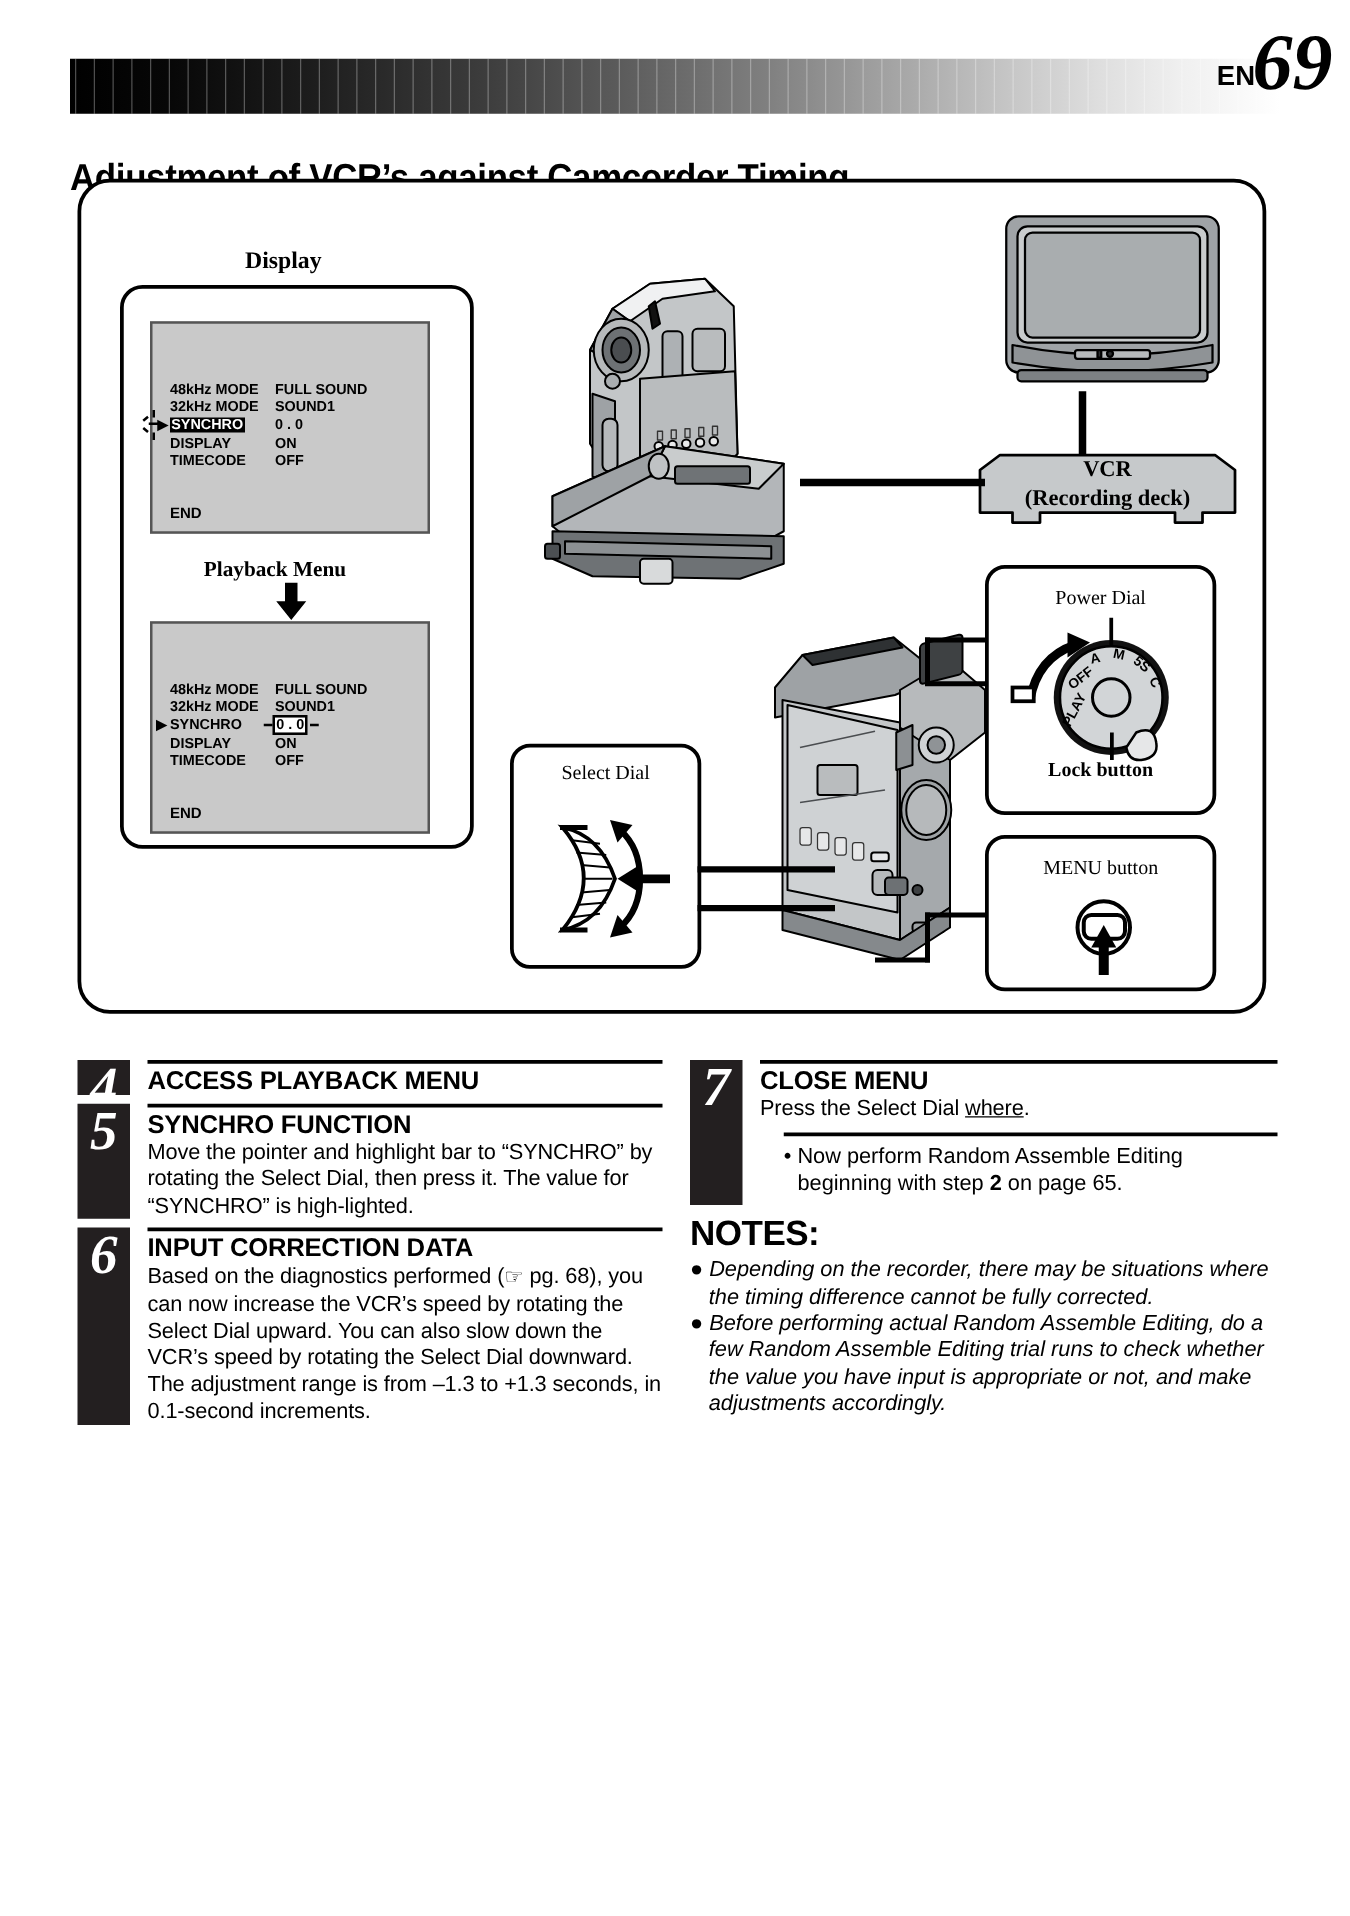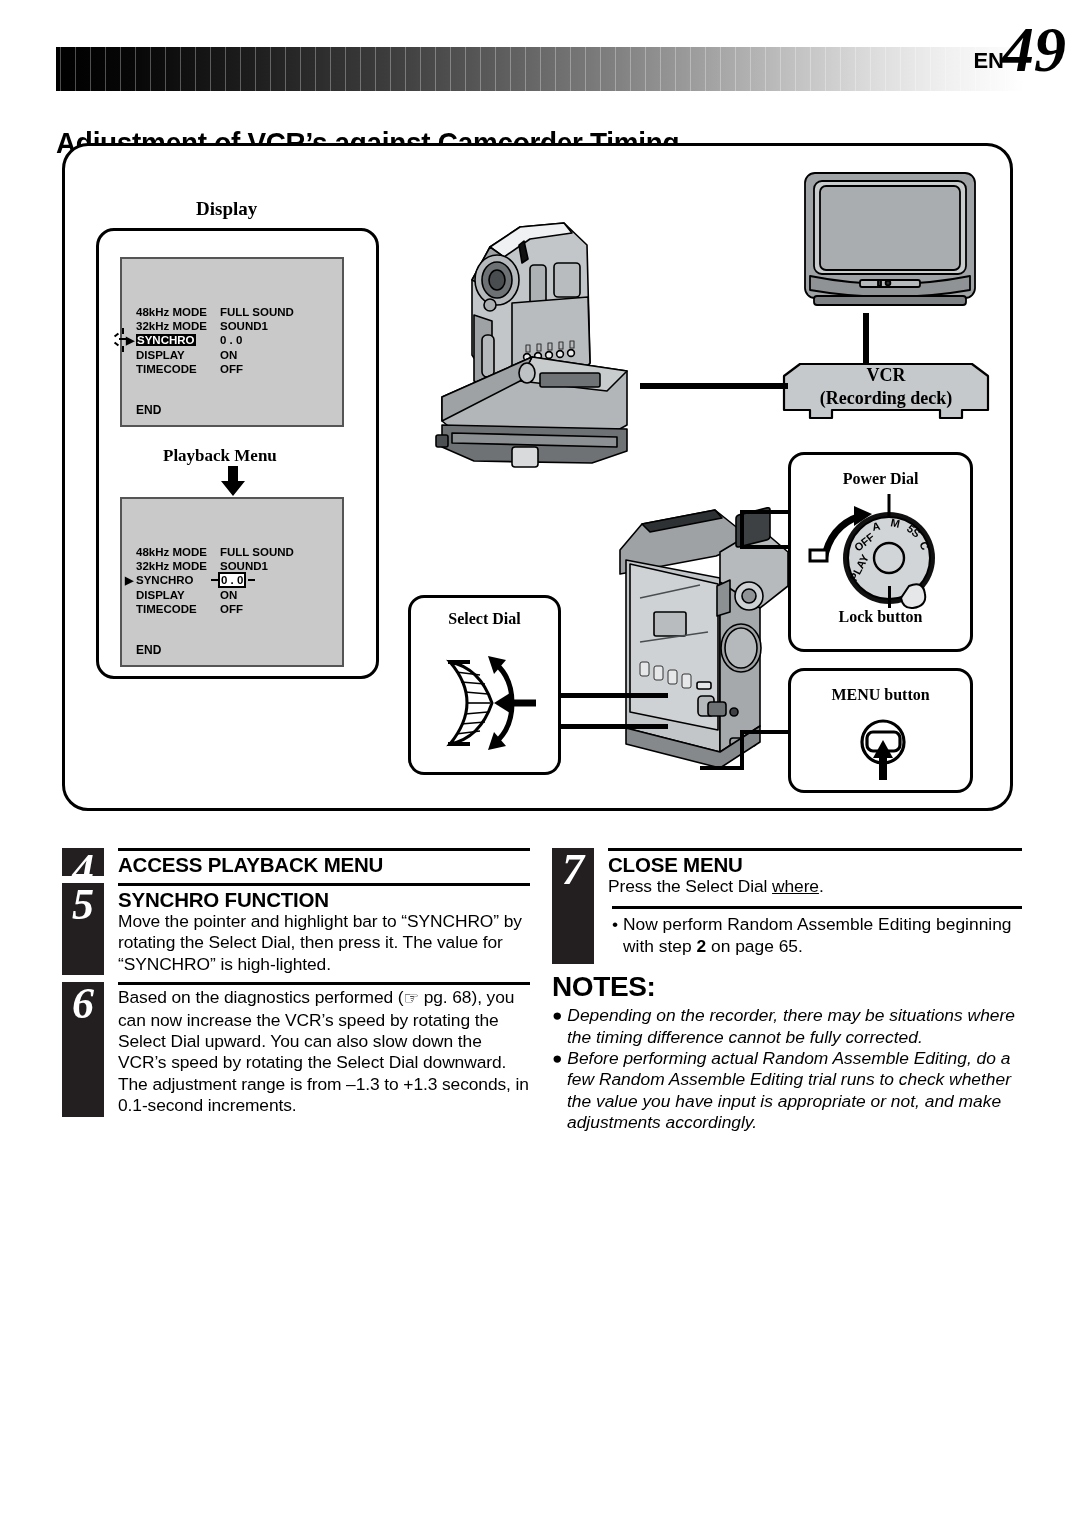--- a/index.html
+++ b/index.html
@@ -60,39 +60,39 @@
   
   .cable{position:absolute;background:#000;}
 
   
   .callout{position:absolute;border:3px solid #000;border-radius:16px;box-sizing:border-box;background:#fff;}
   #co-power{left:788px;top:452px;width:185px;height:200px;}
   #co-menu{left:788px;top:668px;width:185px;height:125px;}
   #co-select{left:408px;top:595px;width:153px;height:180px;}
 
   .co-title{position:absolute;width:100%;text-align:center;font-family:"Liberation Serif",serif;
-    font-weight:700;font-size:16px;}
+    font-weight:400;font-size:16px;}
 
   
   #col-left{position:absolute;left:62px;top:848px;width:468px;}
   #col-right{position:absolute;left:552px;top:848px;width:470px;}
 
   .step{position:relative;padding-left:56px;margin-bottom:0;}
   .step .numbar{position:absolute;left:0;top:0;bottom:0;width:42px;background:#231f20;}
   .step .num{position:absolute;left:0;top:-3px;width:42px;text-align:center;color:#fff;
     font-family:"Liberation Serif",serif;font-style:italic;font-weight:700;font-size:44px;line-height:50px;}
   .step .rule{border-top:3px solid #000;margin-bottom:2px;}
   .step h3{margin:0;font-family:"Liberation Sans",sans-serif;font-weight:700;font-size:20.5px;
     letter-spacing:-0.2px;line-height:23px;}
   .step p{margin:0;font-family:"Liberation Sans",sans-serif;font-size:17.4px;line-height:21.4px;
     letter-spacing:-0.1px;}
   .step p b{font-weight:700;}
   .u{text-decoration:underline;}
 
-  .bullet-blk{position:relative;padding-left:60px;}
+  .bullet-blk{position:relative;padding-left:75px;}
   .bullet-blk .rule{border-top:3px solid #000;margin-bottom:5px;}
   .bullet-blk p{margin:0;font-size:17.4px;line-height:21.4px;font-family:"Liberation Sans",sans-serif;
     text-indent:-11px;padding-left:11px;}
 
   #notes-title{font-family:"Liberation Sans",sans-serif;font-weight:700;font-size:28px;
     margin:14px 0 2px 0;letter-spacing:-0.4px;}
   .note{font-family:"Liberation Sans",sans-serif;font-style:italic;font-size:17.4px;
     line-height:21.4px;text-indent:-15px;padding-left:15px;margin:0;}
 
   .hand{display:inline-block;vertical-align:-1px;}
@@ -160,21 +160,21 @@
     <div class="tick" style="left: 844px;"></div>
     <div class="tick" style="left: 859px;"></div>
     <div class="tick" style="left: 874px;"></div>
     <div class="tick" style="left: 889px;"></div>
     <div class="tick" style="left: 904px;"></div>
     <div class="tick" style="left: 919px;"></div>
     <div class="tick" style="left: 934px;"></div>
     <div class="tick" style="left: 949px;"></div>
   </div>
 <div id="page-en">EN</div>
-<div id="page-num">49</div>
+<div id="page-num">69</div>
 <h1 id="section-title"><span>Adjustment of VCR’s against Camcorder Timing</span></h1>
 
 <div id="illus-box"></div>
 
 <div id="display-label">Display</div>
 <div id="display-panel"></div>
 
 <div class="osd" id="osd-1">
   <div class="rows">
     <div class="row">
@@ -422,20 +422,21 @@
     <div class="num">5</div>
     <div class="rule"></div>
     <h3>SYNCHRO FUNCTION</h3>
     <p>Move the pointer and highlight bar to “SYNCHRO” by rotating the Select Dial, then press it. The value for “SYNCHRO” is high-lighted.</p>
   </div>
 
   <div class="step" style="margin-top:7px;">
     <div class="numbar"></div>
     <div class="num">6</div>
     <div class="rule"></div>
+    <h3>INPUT CORRECTION DATA</h3>
     <p><span>Based on the diagnostics performed (</span><span class="hand">☞</span><span> pg. 68), you can now increase the VCR’s speed by rotating the Select Dial upward. You can also slow down the VCR’s speed by rotating the Select Dial downward. The adjustment range is from –1.3 to +1.3 seconds, in 0.1-second increments.</span></p>
   </div>
 
 </div>
 
 <div id="col-right">
 
   <div class="step">
     <div class="numbar" style="height:116px;"></div>
     <div class="num">7</div>

